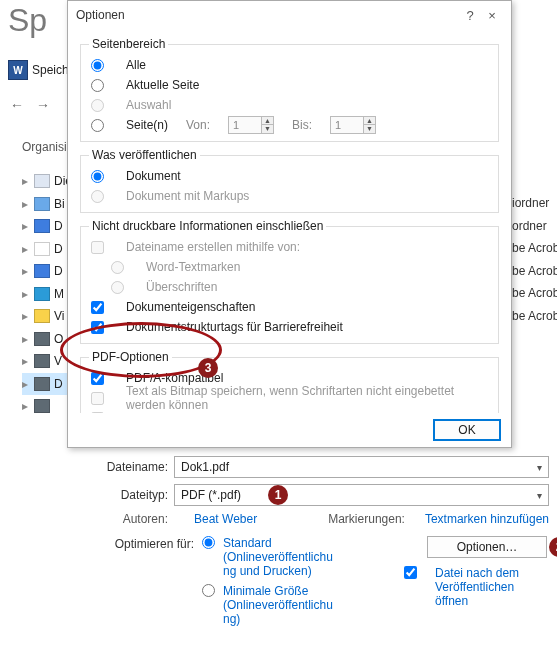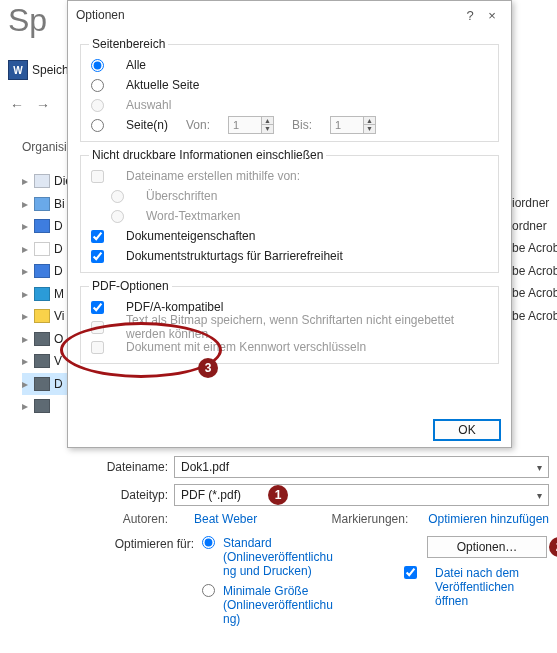--- a/index.html
+++ b/index.html
@@ -253,34 +253,45 @@
         <span class="spin">
             <input disabled="" value="1" style="">
             <span class="btns">
               <span>▲</span>
               <span>▼</span>
             </span>
           </span>
       </div>
     </fieldset>
 
+    <fieldset>
+      <legend>Was veröffentlichen</legend>
+      <div class="row">
+          <input type="radio" checked="" style="">
+          <label>Dokument</label>
+        </div>
+      <div class="row disabled">
+          <input type="radio" disabled="" style="">
+          <label>Dokument mit Markups</label>
+        </div>
+    </fieldset>
 
     <fieldset>
       <legend>Nicht druckbare Informationen einschließen</legend>
       <div class="row disabled">
           <input type="checkbox" disabled="" style="">
           <label>Dateiname erstellen mithilfe von:</label>
+        </div>
+      <div class="row disabled indent">
+          <input type="radio" disabled="" style="">
+          <label>Word-Textmarken</label>
         </div>
       <div class="row disabled indent">
           <input type="radio" disabled="" style="">
           <label>Überschriften</label>
-        </div>
-      <div class="row disabled indent">
-          <input type="radio" disabled="" style="">
-          <label>Word-Textmarken</label>
         </div>
       <div class="row">
           <input type="checkbox" checked="" style="">
           <label>Dokumenteigenschaften</label>
         </div>
       <div class="row">
           <input type="checkbox" checked="" style="">
           <label>Dokumentstrukturtags für Barrierefreiheit</label>
         </div>
     </fieldset>
@@ -323,21 +334,21 @@
       <span>PDF (*.pdf)</span>
       <span class="dd">▾</span>
     </div>
     <div class="anno-badge" style="left:168px; top:1px">1</div>
   </div>
   <div class="meta-row">
     <div class="lab">Autoren:</div>
     <div class="link">Beat Weber</div>
     <div style="flex:1"></div>
     <div style="color:#555">Markierungen:</div>
-    <div class="link">Optimieren hinzufügen</div>
+    <div class="link">Textmarken hinzufügen</div>
   </div>
   <div class="opt-block">
     <div class="lab">Optimieren für:</div>
     <div class="opt-col">
       <div class="r">
           <input type="radio" checked="" style="">
           <span class="link">Standard (Onlineveröffentlichu
 ng und Drucken)</span>
         </div>
       <div class="r">

